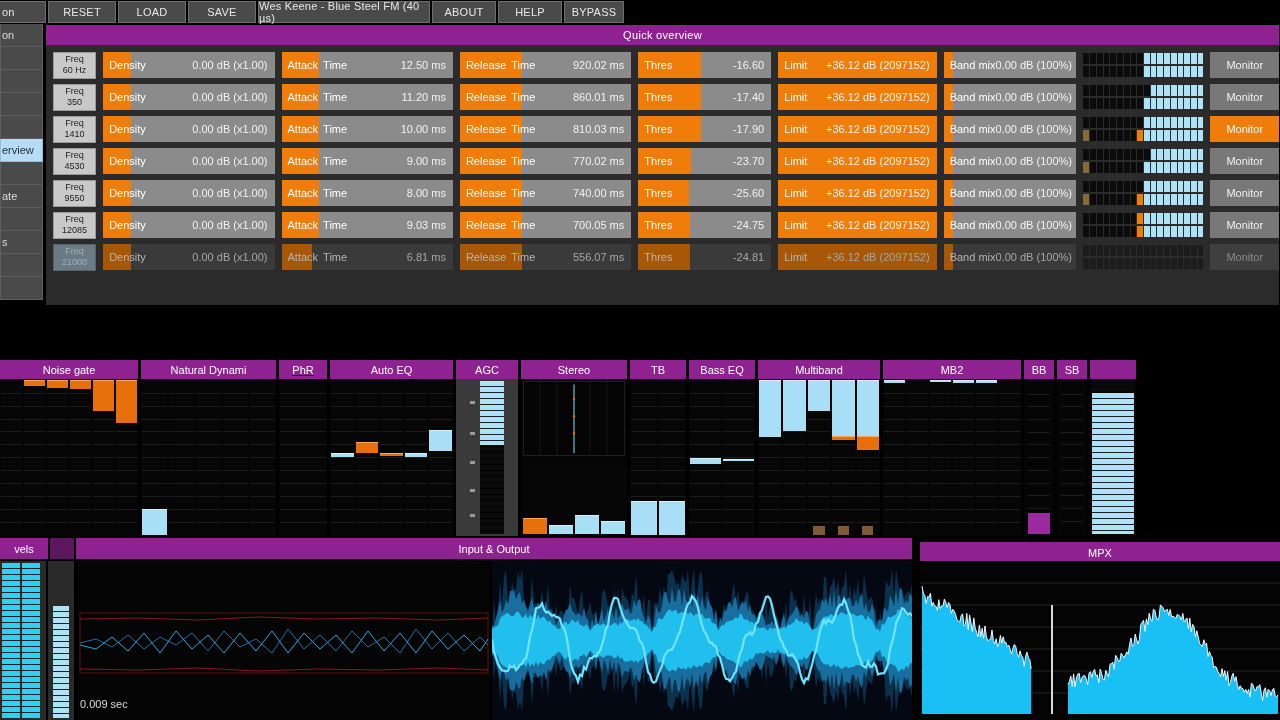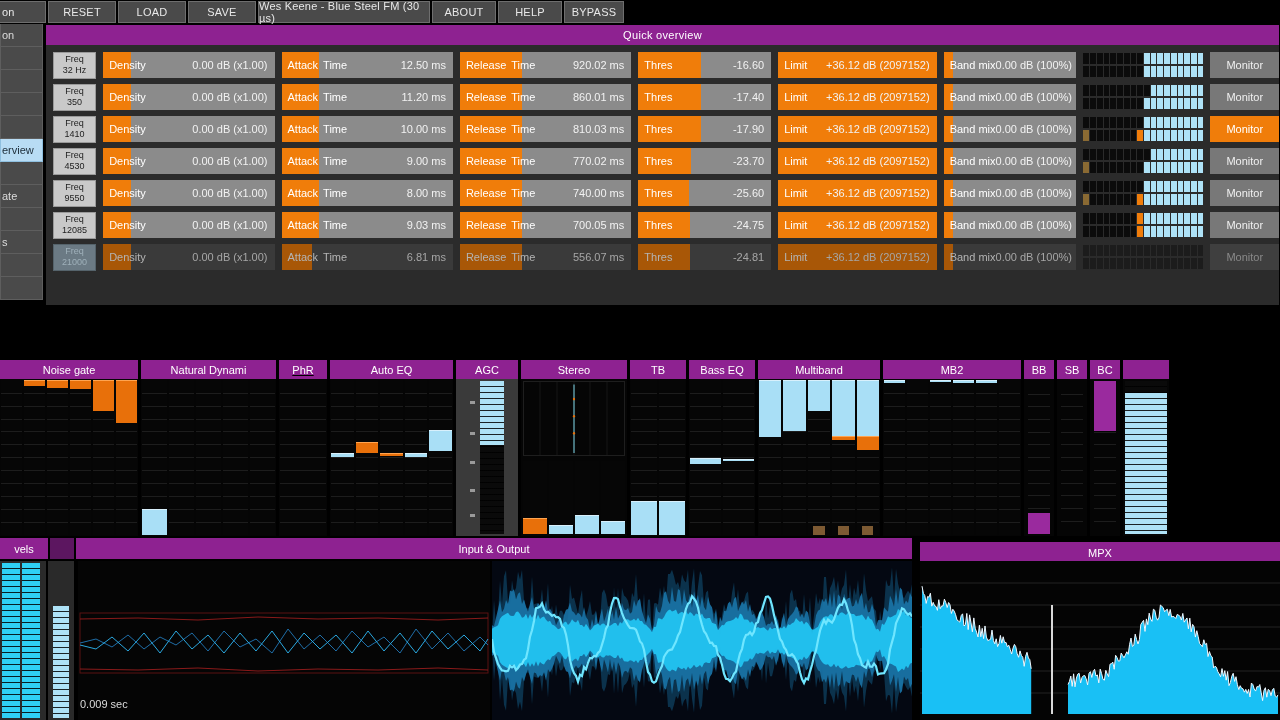--- a/index.html
+++ b/index.html
@@ -132,21 +132,21 @@
 </head>
 <body>
 
 <div id="app">
 
   <div class="toolbar">
     <div class="tbtn first">on</div>
     <div class="tbtn w68">RESET</div>
     <div class="tbtn w68">LOAD</div>
     <div class="tbtn w68">SAVE</div>
-    <div class="tbtn preset">Wes Keene - Blue Steel FM (30 µs)</div>
+    <div class="tbtn preset">Wes Keene - Blue Steel FM (40 µs)</div>
     <div class="tbtn w64">ABOUT</div>
     <div class="tbtn w64">HELP</div>
     <div class="tbtn w60">BYPASS</div>
     <div class="toolbar-rest"></div>
   </div>
 
   <div class="sidebar" id="sidebar">
       <div class="side-item">
         <span>on</span>
       </div>
@@ -184,21 +184,21 @@
         <span></span>
       </div>
     </div>
 
   <div class="qo">
     <div class="qo-title">Quick overview</div>
     <div class="qo-rows" id="qo-rows">
         <div class="qo-row">
           <div class="freq-cell">
             <div>Freq</div>
-            <div class="fv">32 Hz</div>
+            <div class="fv">60 Hz</div>
           </div>
           <div class="slider s-density">
             <div class="fill" style="width: 16%;"></div>
             <div class="lbl">Density</div>
             <div class="val">0.00 dB (x1.00)</div>
           </div>
           <div class="slider s-attack">
             <div class="fill" style="width: 22%;"></div>
             <div class="lbl"><span>Attack</span><span style="margin-left: 5px;">Time</span></div>
             <div class="val">12.50 ms</div>
@@ -1348,41 +1348,20 @@
               <div class="hline" style="top: 49.8%;"></div>
               <div class="hline" style="top: 58.1%;"></div>
               <div class="hline" style="top: 66.4%;"></div>
               <div class="hline" style="top: 74.7%;"></div>
               <div class="hline" style="top: 83%;"></div>
               <div class="hline" style="top: 91.3%;"></div>
             </div>
           </div>
         </div>
       </div>
-      <div class="mod" style="width: 30px;">
-        <div class="mod-title">BC</div>
-        <div class="mod-body">
-          <div class="graph">
-            <div style="position: absolute; inset: 2px 4px; background: rgb(5, 5, 5);">
-              <div class="hline" style="top: 8.3%;"></div>
-              <div class="hline" style="top: 16.6%;"></div>
-              <div class="hline" style="top: 24.9%;"></div>
-              <div class="hline" style="top: 33.2%;"></div>
-              <div class="hline" style="top: 41.5%;"></div>
-              <div class="hline" style="top: 49.8%;"></div>
-              <div class="hline" style="top: 58.1%;"></div>
-              <div class="hline" style="top: 66.4%;"></div>
-              <div class="hline" style="top: 74.7%;"></div>
-              <div class="hline" style="top: 83%;"></div>
-              <div class="hline" style="top: 91.3%;"></div>
-              <div class="bar purple" style="height: 33%; top: 0px;"></div>
-            </div>
-          </div>
-        </div>
-      </div>
       <div class="mod" style="width: 46px;">
         <div class="mod-title"></div>
         <div class="mod-body">
           <div class="graph">
             <div style="position:absolute;left:2px;right:2px;top:2px;bottom:2px;background:#0a0a0a">
               <div style="position:absolute;left:0;right:0;top:8%;bottom:0;background:#aee2f7"></div>
               <div class="ledstripes"></div>
             </div>
           </div>
         </div>

